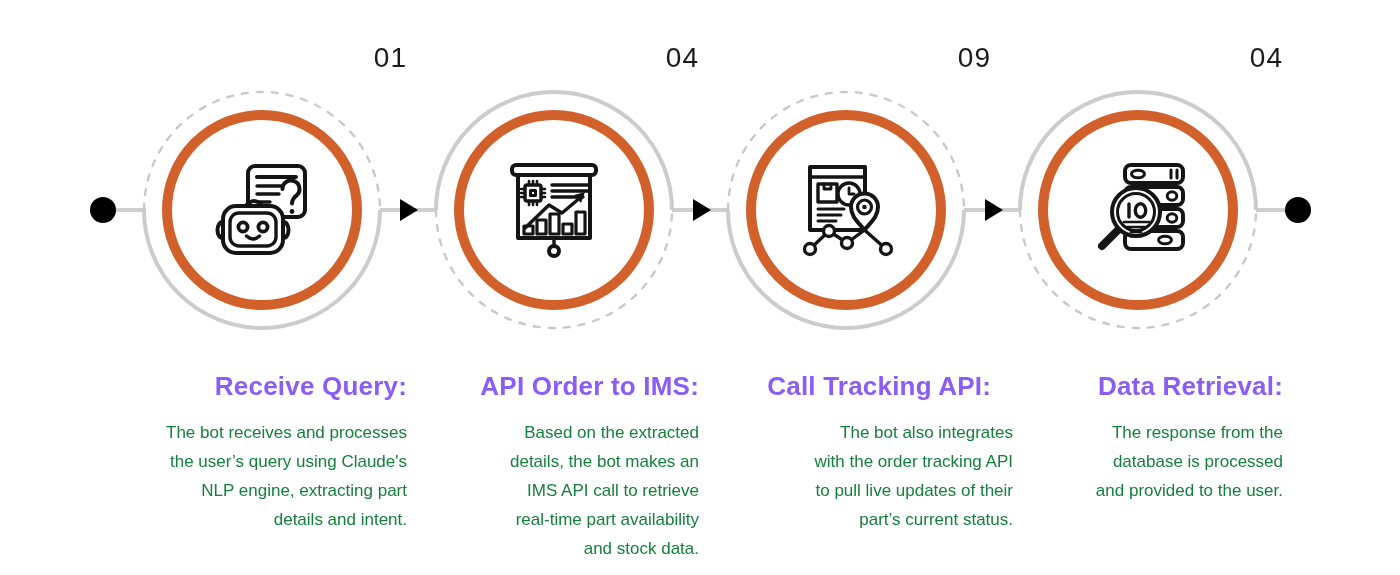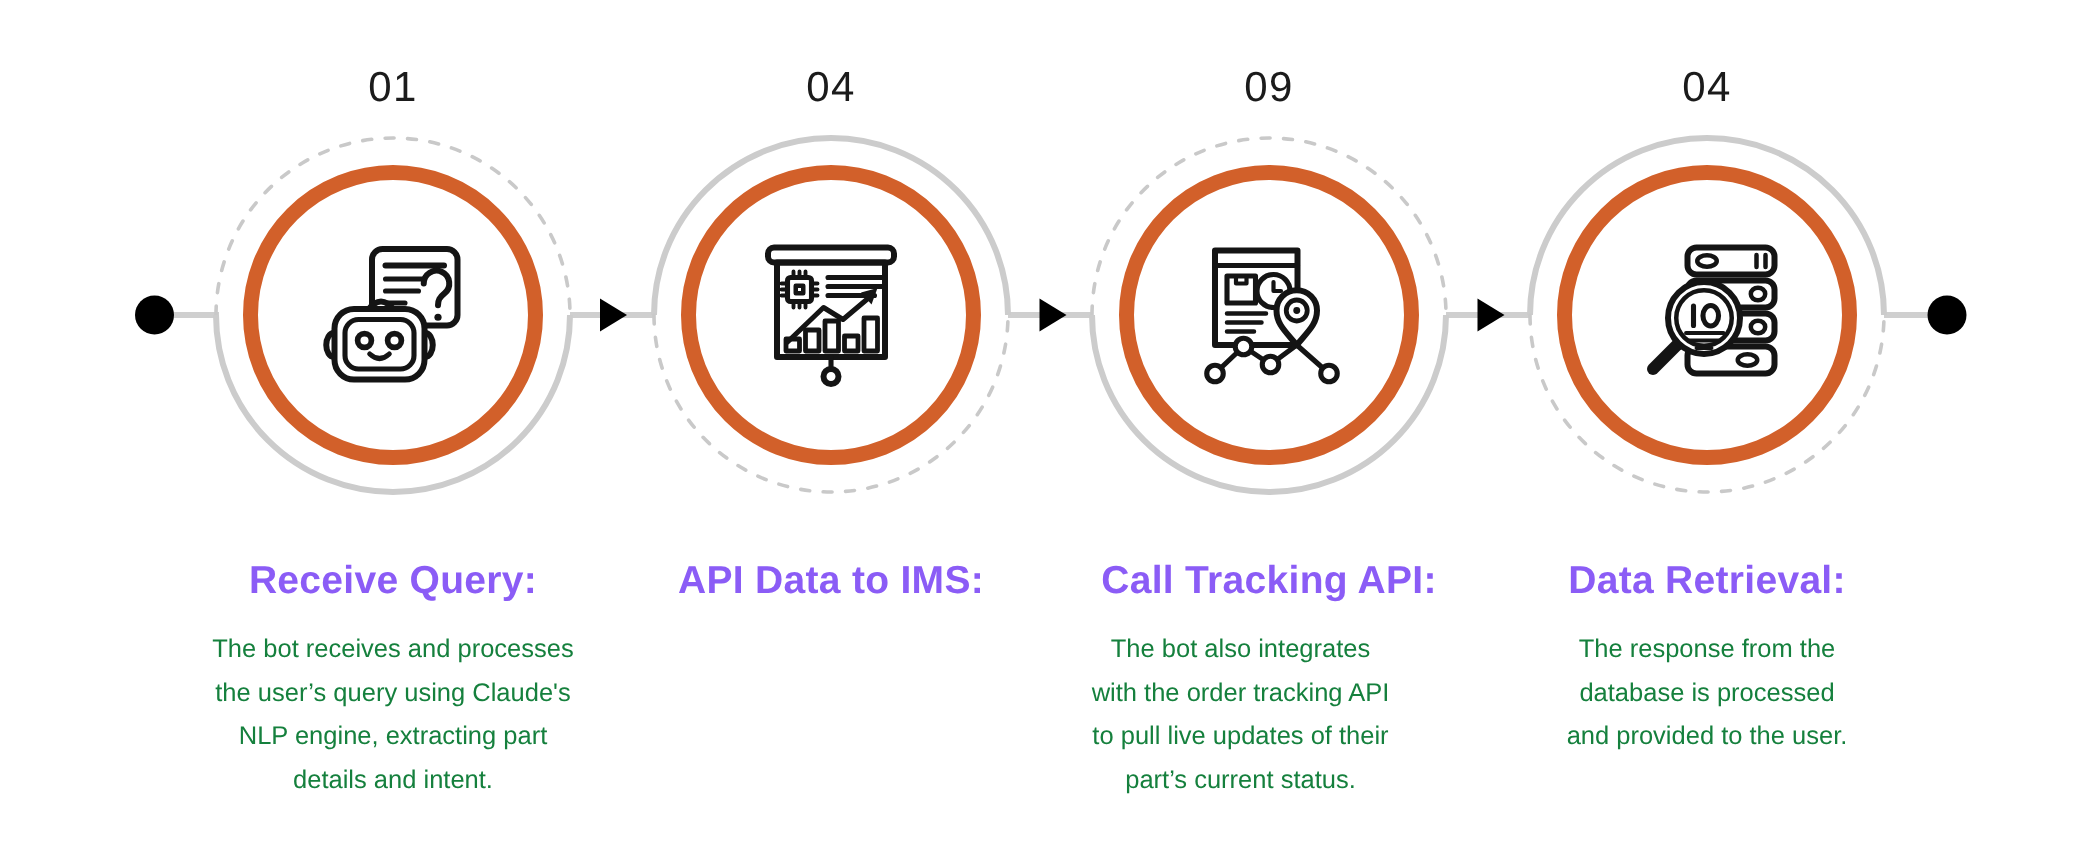--- a/index.html
+++ b/index.html
@@ -2,21 +2,21 @@
 <html style="--c-accent: #D2602A; --c-guide: #cccccc; --c-dash: #c9c9c9; --c-connector: #cfcfcf; --c-ink: #141414;"><head>
 <meta charset="utf-8">
 <style>
   html,body{margin:0;padding:0;background:#ffffff;}
   body{width:1400px;height:575px;position:relative;overflow:hidden;
        font-family:"Liberation Sans","DejaVu Sans",sans-serif;color:#1c1c1c;}
   .stage{position:absolute;inset:0;}
   svg{display:block;}
   .flow{position:absolute;left:0;top:0;}
   .icon{position:absolute;top:160px;width:100px;height:100px;}
-  .col{position:absolute;width:290px;text-align:center;}
+  .col{position:absolute;width:290px;text-align:right;}
   .num{top:42px;font-size:28px;font-weight:500;color:#1b1b1b;letter-spacing:1px;}
   .title{top:371px;font-size:26px;font-weight:700;color:#8b5cf6;letter-spacing:0.2px;}
   .desc{top:418px;font-size:17px;line-height:29px;color:#15803d;white-space:pre-line;}
   
   .ring{fill:#ffffff;stroke:var(--c-accent,#D2602A);stroke-width:10;}
   .arcSolid{fill:none;stroke:var(--c-guide,#cccccc);stroke-width:4;}
   .arcDash{fill:none;stroke:var(--c-dash,#c9c9c9);stroke-width:2.4;stroke-dasharray:6 9;stroke-linecap:round;}
   .conn{stroke:var(--c-connector,#cfcfcf);stroke-width:4;}
   .dot{fill:#000000;}
   .arrow{fill:#000000;}
@@ -140,25 +140,30 @@
   </svg>
 
   <div class="col num" style="left:117px">01</div>
   <div class="col title" style="left:117px">Receive Query:</div>
   <div class="col desc" style="left:117px">The bot receives and processes
 the user’s query using Claude's
 NLP engine, extracting part
 details and intent.</div>
 
   <div class="col num" style="left:409px">04</div>
-  <div class="col title" style="left:409px">API Data to IMS:</div>
+  <div class="col title" style="left:409px">API Order to IMS:</div>
+  <div class="col desc" style="left:409px">Based on the extracted
+details, the bot makes an
+IMS API call to retrieve
+real-time part availability
+and stock data.</div>
 
   <div class="col num" style="left:701px">09</div>
   <div class="col title" style="left:701px">Call Tracking API:</div>
-  <div class="col desc" style="left:682px">The bot also integrates
+  <div class="col desc" style="left:723px">The bot also integrates
 with the order tracking API
 to pull live updates of their
 part’s current status.</div>
 
   <div class="col num" style="left:993px">04</div>
   <div class="col title" style="left:993px">Data Retrieval:</div>
   <div class="col desc" style="left:993px">The response from the
 database is processed
 and provided to the user.</div>
 

